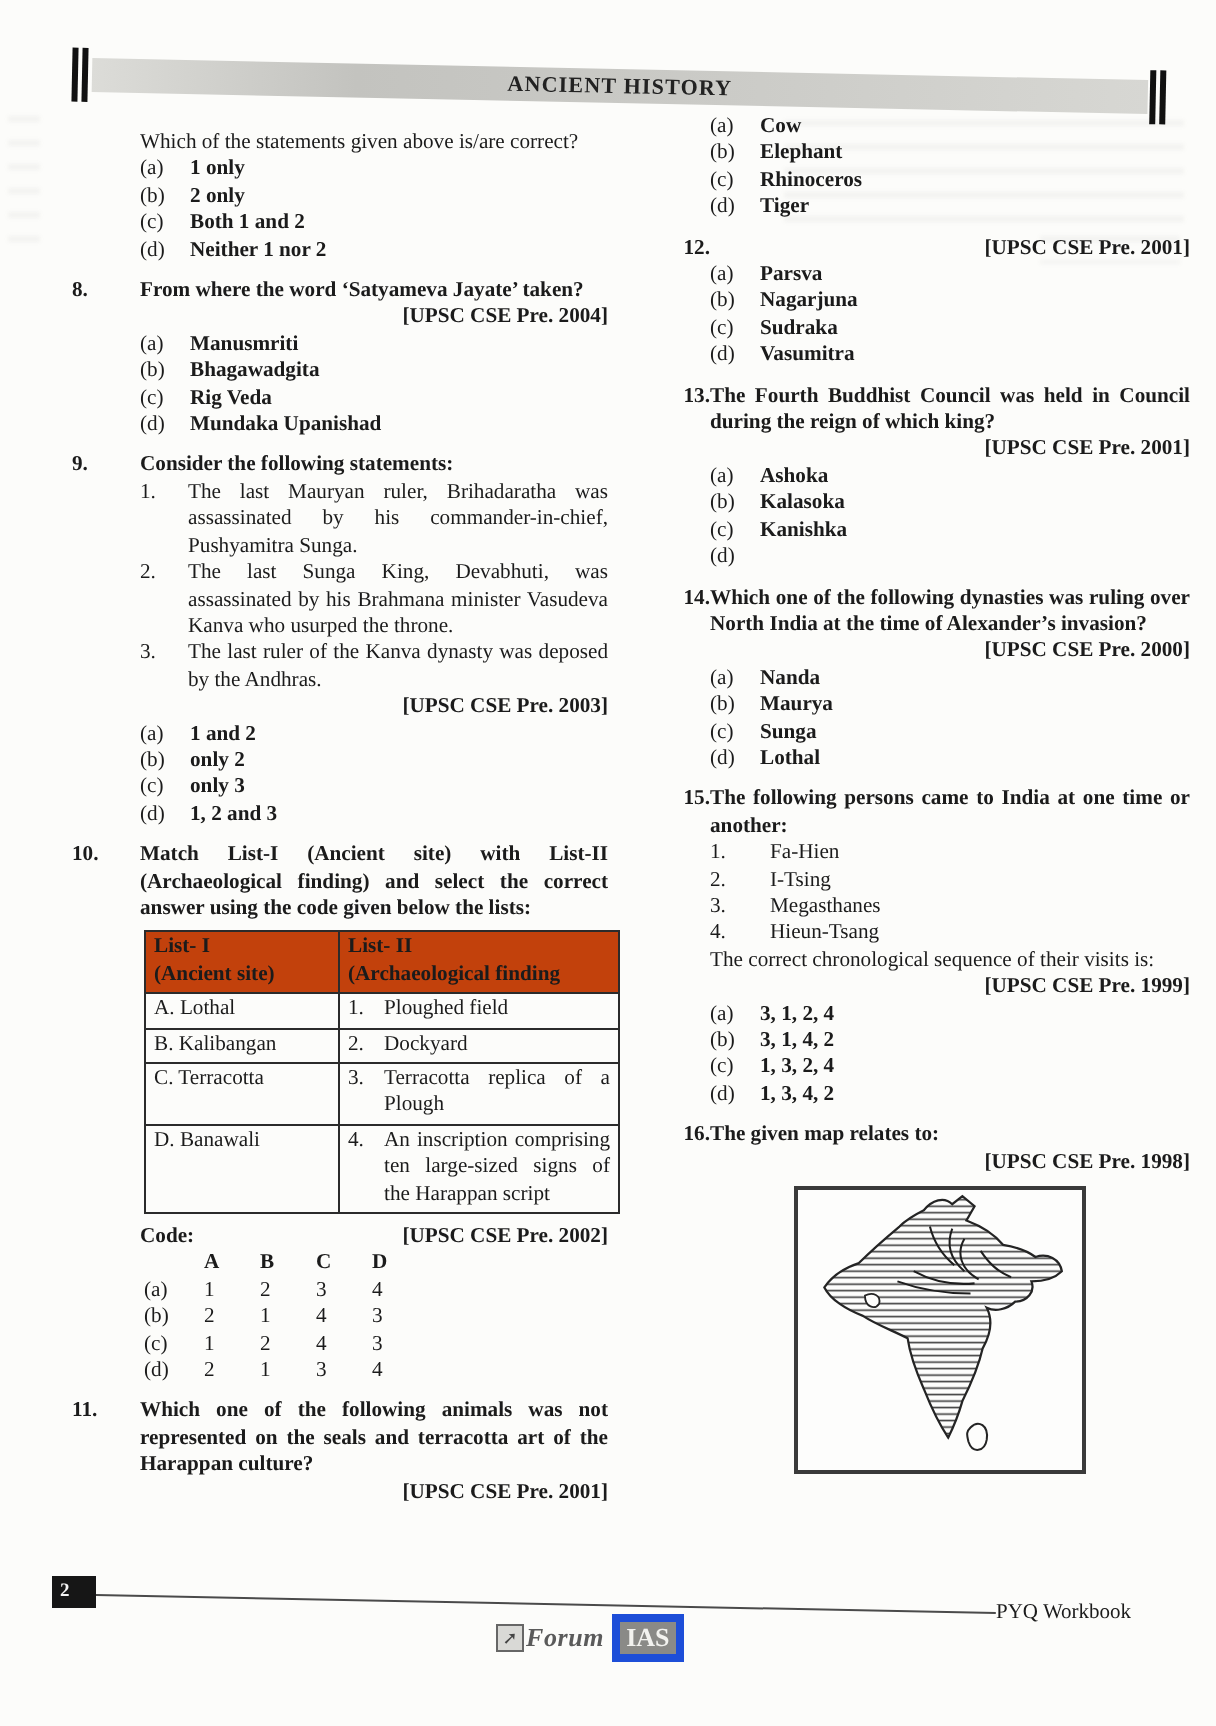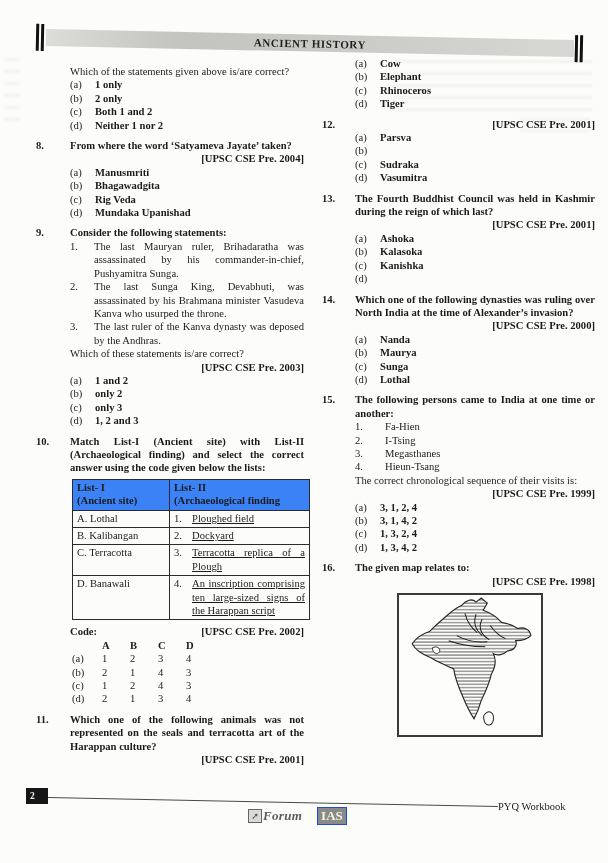--- a/index.html
+++ b/index.html
@@ -18,62 +18,62 @@
   #cap-left{left:-10px}.  #cap-right{right:-10px}
   #cap-right{right:-10px}
 
   
   .col{position:absolute;font-size:10.6px;line-height:13.4px;}
   #col-left{left:36px;top:65px;width:268px;}
   #col-right{left:322px;top:57px;width:273px;}
 
   .q{display:flex;margin-bottom:7px;}
   .qn{width:34px;flex:none;font-weight:bold;}
-  #col-right .qn{width:33px;}
+  #col-right .qn{width:33px;text-align:right;}
   .qb{flex:1;min-width:0;}
   .stem{font-weight:bold;text-align:justify;}
   .plain{text-align:justify;}
   .tagline{text-align:right;font-weight:bold;white-space:nowrap;}
   .tag-float{float:right;font-weight:bold;white-space:nowrap;}
   .cf::after{content:"";display:block;clear:both;}
 
   .opt{display:flex;}
   .opt .ol{width:25px;flex:none;}
   .opt .ot{flex:1;font-weight:bold;}
 
   .stmt{display:flex;}
   .stmt .sn{width:24px;flex:none;}
   .stmt .st{flex:1;text-align:justify;}
   .stmt-wide .sn{width:30px;}
 
   
   table.match{border-collapse:collapse;margin:4px 0 5px 2px;width:238px;}
   table.match td,table.match th{border:1px solid #2b2b2b;padding:1px 4px 2px 4px;vertical-align:top;font-size:10.6px;text-align:left;font-weight:normal;}
-  table.match th{background:#3b82f6;font-weight:bold;}
+  table.match th{background:#c2410c;font-weight:bold;}
   td.c1{width:88px;}
-  .find{display:flex;} .find .fn{width:18px;flex:none;} .find .ft{flex:1;text-align:justify;text-decoration:underline;}
+  .find{display:flex;} .find .fn{width:18px;flex:none;} .find .ft{flex:1;text-align:justify;}
 
   
   .codegrid{margin-left:2px;}
   .crow{display:flex;}
   .crow .cl{width:30px;flex:none;}
   .crow .cv{width:28px;flex:none;}
   .chead{font-weight:bold;}
 
   
   #map-box{width:142px;height:140px;border:2px solid #3a3a3a;margin:5px 0 0 42px;background:#fdfdfc;}
 
   
   #page-num-box{position:absolute;left:26px;top:788px;width:22px;height:16px;background:#161616;color:#f4f4f4;font-size:9.5px;font-weight:bold;line-height:16px;padding-left:4px;box-sizing:border-box;}
   #footer-rule{position:absolute;left:48px;top:797px;width:450px;height:1px;background:#4a4a4a;transform:rotate(1.15deg);transform-origin:left center;}
   #workbook-label{position:absolute;left:498px;top:801px;font-weight:normal;font-size:10.5px;}
   #logo{position:absolute;left:248px;top:807px;display:flex;align-items:center;font-size:13px;color:#5b5b5b;}
   #logo .arrow-box{width:12px;height:12px;border:1px solid #666;background:#d9d9d6;color:#444;font-size:9px;line-height:12px;text-align:center;margin-right:1px;}
   #logo .forum{font-weight:bold;letter-spacing:.3px;font-style:italic;}
-  #logo .ias{background:#8a8a87;color:#f2f2ef;font-weight:bold;padding:0 3px;margin-left:15px;border:1px solid #1d4ed8;}
+  #logo .ias{background:#8a8a87;color:#f2f2ef;font-weight:bold;padding:0 3px;margin-left:4px;border:4px solid #1d4ed8;}
 
   
   .ghost{position:absolute;pointer-events:none;opacity:.55;
     background:repeating-linear-gradient(180deg,rgba(130,130,125,.14) 0 3px,transparent 3px 12px);
     filter:blur(1px);}
   #ghost1{left:392px;top:60px;width:200px;height:52px;}
   #ghost2{left:4px;top:58px;width:16px;height:70px;}
   #ghost3{left:520px;top:118px;width:70px;height:14px;}
 </style>
 </head>
@@ -154,21 +154,20 @@
             <span class="st">The last Mauryan ruler, Brihadaratha was assassinated by his commander-in-chief, Pushyamitra Sunga.</span>
           </div>
         <div class="stmt">
             <span class="sn">2.</span>
             <span class="st">The last Sunga King, Devabhuti, was assassinated by his Brahmana minister Vasudeva Kanva who usurped the throne.</span>
           </div>
         <div class="stmt">
             <span class="sn">3.</span>
             <span class="st">The last ruler of the Kanva dynasty was deposed by the Andhras.</span>
           </div>
-        <div class="plain">Which of these statements is/are correct?</div>
         <div class="tagline">[UPSC CSE Pre. 2003]</div>
         <div class="opt">
             <span class="ol">(a)</span>
             <span class="ot">1 and 2</span>
           </div>
         <div class="opt">
             <span class="ol">(b)</span>
             <span class="ot">only 2</span>
           </div>
         <div class="opt">
@@ -316,36 +315,37 @@
     <div class="q">
       <div class="qn">12.</div>
       <div class="qb">
         <div class="tagline">[UPSC CSE Pre. 2001]</div>
         <div class="opt">
             <span class="ol">(a)</span>
             <span class="ot">Parsva</span>
           </div>
         <div class="opt">
             <span class="ol">(b)</span>
+            <span class="ot">Nagarjuna</span>
           </div>
         <div class="opt">
             <span class="ol">(c)</span>
             <span class="ot">Sudraka</span>
           </div>
         <div class="opt">
             <span class="ol">(d)</span>
             <span class="ot">Vasumitra</span>
           </div>
       </div>
     </div>
 
     <div class="q">
       <div class="qn">13.</div>
       <div class="qb">
-        <div class="stem">The Fourth Buddhist Council was held in Kashmir during the reign of which last?</div>
+        <div class="stem">The Fourth Buddhist Council was held in Council during the reign of which king?</div>
         <div class="tagline">[UPSC CSE Pre. 2001]</div>
         <div class="opt">
             <span class="ol">(a)</span>
             <span class="ot">Ashoka</span>
           </div>
         <div class="opt">
             <span class="ol">(b)</span>
             <span class="ot">Kalasoka</span>
           </div>
         <div class="opt">

